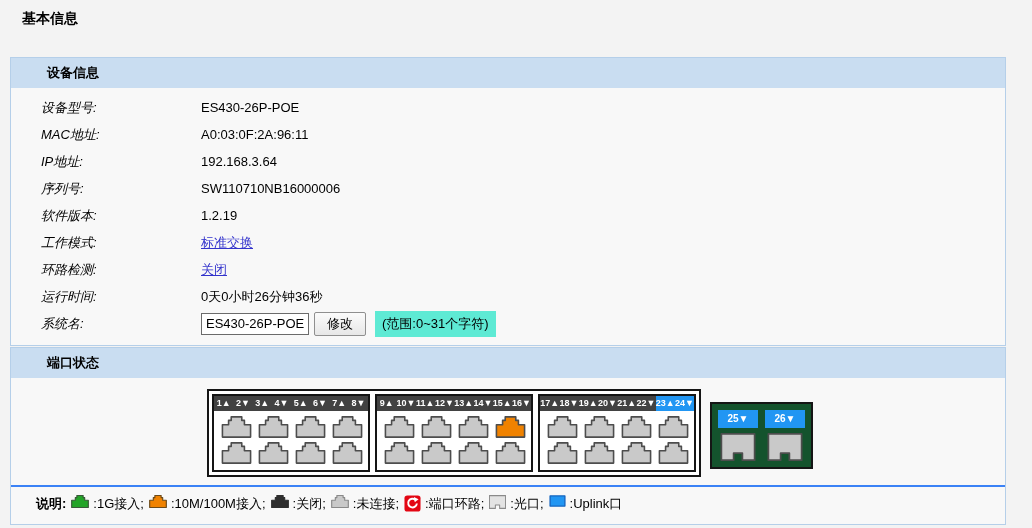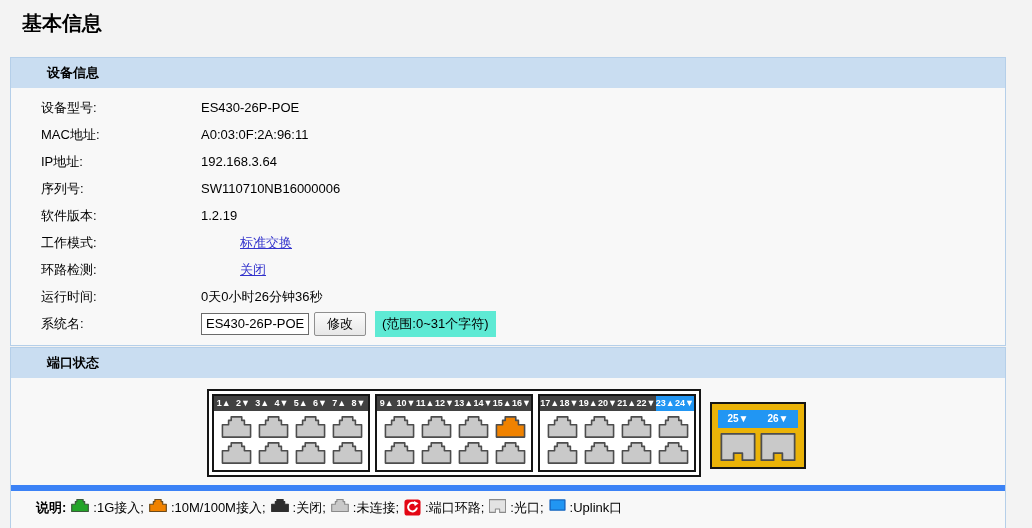--- a/index.html
+++ b/index.html
@@ -1,49 +1,49 @@
 <!DOCTYPE html>
 <html><head>
 <meta charset="utf-8">
 <style>
   html,body{margin:0;padding:0;}
   body{
     width:1032px;height:528px;position:relative;overflow:hidden;
     background:#f3f3f3;color:#000;
     font-family:"Liberation Sans","DejaVu Sans",sans-serif;font-size:13px;
   }
-  .page-title{position:absolute;left:22px;top:10px;font-size:20px;font-weight:bold;}
+  .page-title{position:absolute;left:22px;top:10px;font-size:14px;font-weight:bold;}
   .panel{position:absolute;left:10px;width:994px;background:#f8f8f8;border:1px solid #b5cfe9;}
   #device-panel{top:57px;}
   #port-panel{top:347px;}
   .panel-header{height:30px;line-height:30px;background:#c9ddf1;font-weight:bold;font-size:13px;padding-left:36px;}
   .info-rows{padding:6px 0 8px 0;}
   .info-row{height:27px;display:flex;align-items:center;}
-  .info-label{width:160px;padding-left:30px;flex:none;}
+  .info-label{width:160px;padding-left:30px;flex:none;font-style:italic;}
   .info-value{white-space:nowrap;}
-  a.ilink{color:#3333cc;text-decoration:underline;cursor:pointer;margin-left:39px;}
+  a.ilink{color:#3333cc;text-decoration:underline;cursor:pointer;}
   .sys-input{width:98px;height:18px;border:1px solid #6b6b6b;background:#fff;
     font-family:"Liberation Sans","DejaVu Sans",sans-serif;font-size:13px;padding:1px 4px;}
   .modify-btn{margin-left:5px;height:24px;padding:0 12px;font-size:13px;
     font-family:"Liberation Sans","DejaVu Sans",sans-serif;
     background:linear-gradient(#fbfbfb,#e7e7e7);border:1px solid #8f8f8f;border-radius:2px;cursor:pointer;}
   .hint{margin-left:9px;background:#5eead4;padding:4px 7px;font-size:13px;white-space:nowrap;}
   
   .port-area{padding:11px 0 0 196px;display:flex;align-items:flex-start;}
   .outer-box{display:flex;gap:5px;border:2px solid #151515;background:#fff;padding:3px;}
   .pgroup{border:2px solid #151515;background:#fff;width:154px;}
   .pgroup-header{height:15px;background:#424242;display:flex;}
   .plabel{flex:1;color:#fff;font-size:9px;font-weight:bold;text-align:center;line-height:15px;white-space:nowrap;}
   .plabel.hl{background:#2196f3;}
   .pgrid{display:grid;grid-template-columns:repeat(4,1fr);gap:4px 6px;padding:5px 7px 6px 7px;justify-items:center;}
-  .sfp-box{border:2px solid #151515;background:#eab308;margin-left:9px;margin-top:13px;padding:6px;display:flex;}
+  .sfp-box{border:2px solid #151515;background:#14532d;margin-left:9px;margin-top:13px;padding:6px;display:flex;gap:7px;}
   .sfp-col{display:flex;flex-direction:column;align-items:center;}
   .sfp-label{width:40px;height:18px;background:#2196f3;color:#fff;font-size:10px;font-weight:bold;
     text-align:center;line-height:18px;margin-bottom:5px;}
-  .legend{margin-top:8px;border-top:6px solid #3b82f6;padding:8px 0 11px 25px;display:flex;align-items:center;flex-wrap:nowrap;}
+  .legend{margin-top:8px;border-top:2px solid #3b82f6;padding:8px 0 11px 25px;display:flex;align-items:center;flex-wrap:nowrap;}
   .legend-label{font-weight:bold;margin-right:5px;}
   .legend-item{display:flex;align-items:flex-start;margin-right:5px;white-space:nowrap;}
   .legend-item svg{margin-right:4px;flex:none;}
 </style>
 </head>
 <body>
 
 <div class="page-title">基本信息</div>
 
 <div class="panel" id="device-panel">

